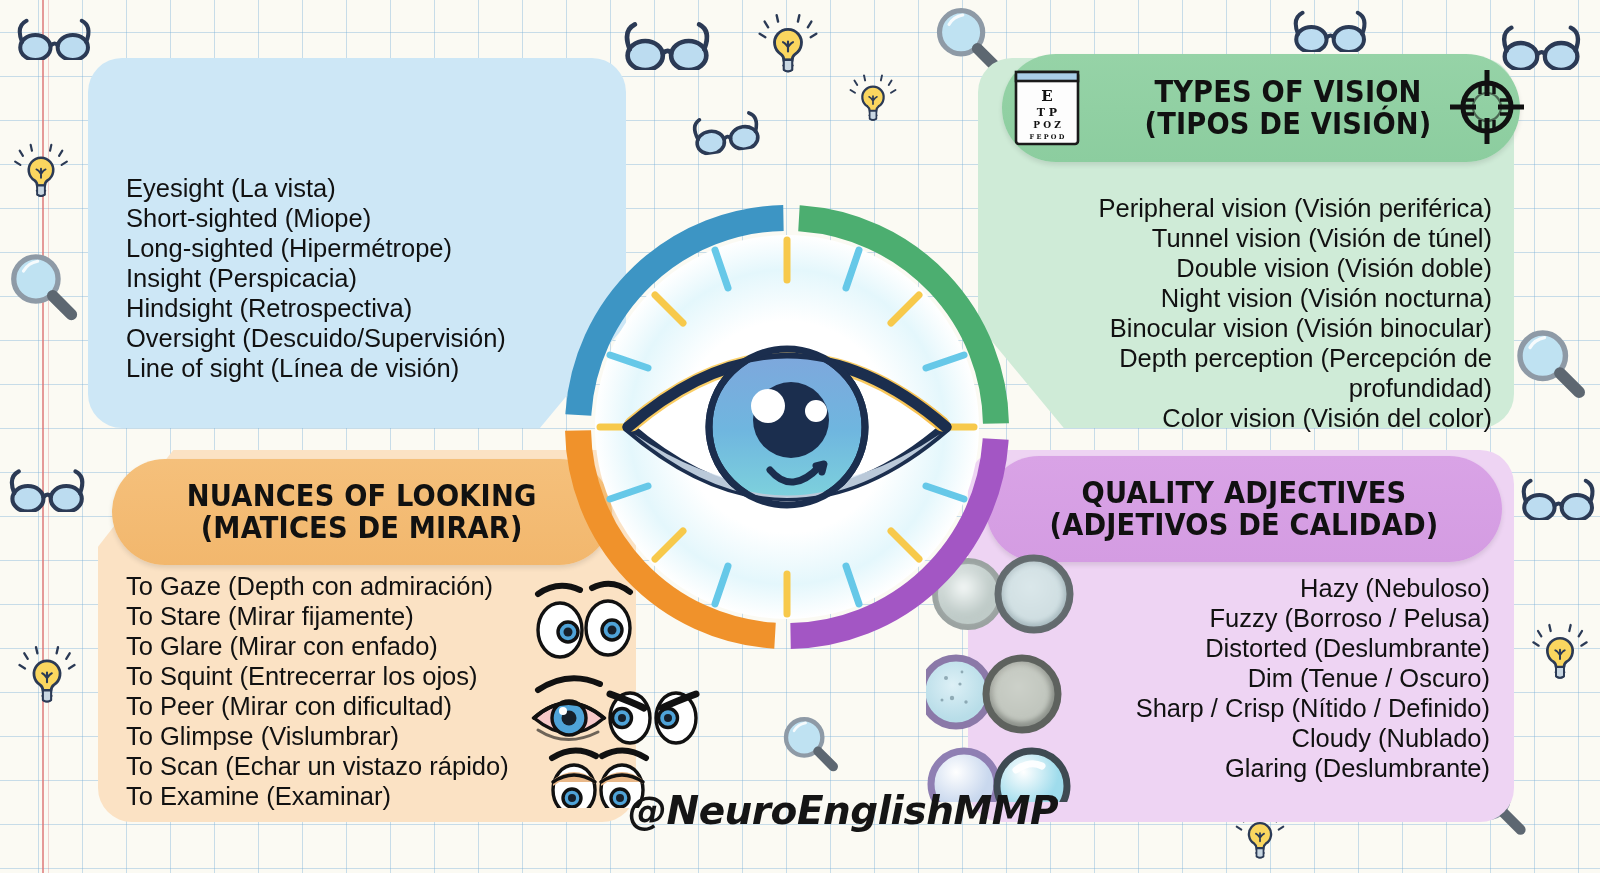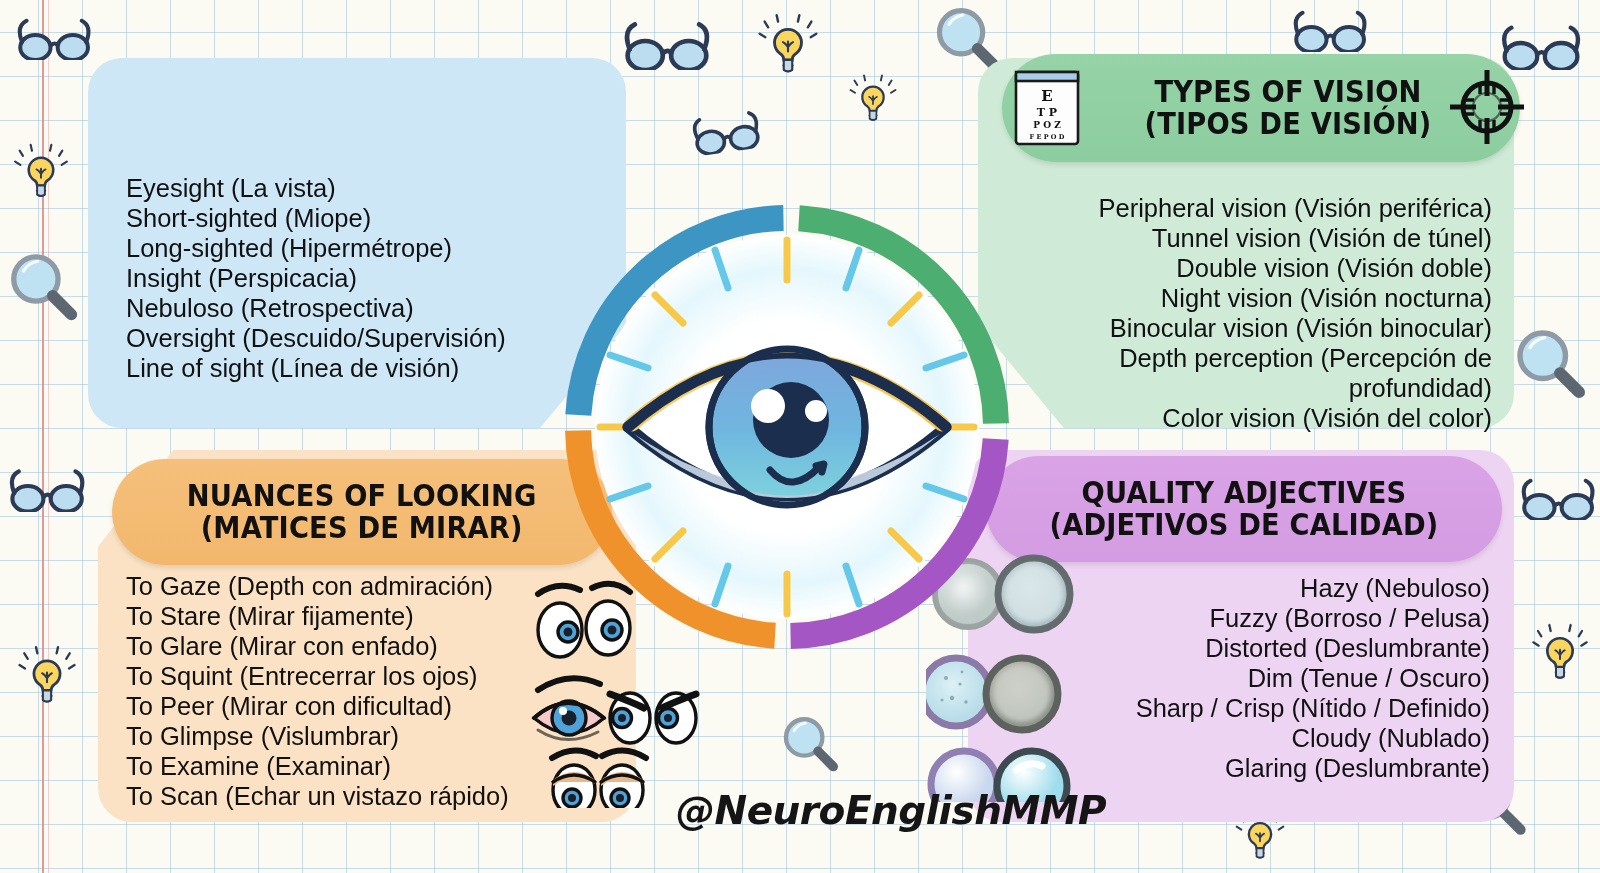--- a/index.html
+++ b/index.html
@@ -127,21 +127,20 @@
   
   #center { position:absolute; left:558px; top:198px; width:458px; height:458px; }
 
   
   #handle {
     position:absolute; left:628px; top:788px;
     font-family:"DejaVu Sans", sans-serif;
     font-weight:bold; font-style:italic;
     font-size:39px; color:#151515;
     letter-spacing:-.5px;
-    margin-left:48px;
   }
 </style>
 </head>
 <body>
 
 <div id="bg"></div>
 <div id="margin-line"></div>
 <div id="margin-line2"></div>
 
 <svg width="0" height="0" style="position:absolute" aria-hidden="true">
@@ -238,21 +237,21 @@
       <use href="#g-glasses"></use>
     </svg></div>
 
 <div class="panel" id="p-tl">
   <div class="panel-body"></div>
   <div class="entries">
       <div><b>Eyesight</b> <i>(La vista)</i></div>
       <div><b>Short-sighted</b> <i>(Miope)</i></div>
       <div><b>Long-sighted</b> <i>(Hipermétrope)</i></div>
       <div><b>Insight</b> <i>(Perspicacia)</i></div>
-      <div><b>Nebuloso</b> <i>(Retrospectiva)</i></div>
+      <div><b>Hindsight</b> <i>(Retrospectiva)</i></div>
       <div><b>Oversight</b> <i>(Descuido/Supervisión)</i></div>
       <div><b>Line of sight</b> <i>(Línea de visión)</i></div>
     </div>
 </div>
 
 <div class="panel" id="p-tr">
   <div class="panel-body"></div>
   <div class="panel-head">
     <svg width="78" height="82" viewBox="0 0 78 82" style="position:absolute;left:8px;top:12px">
       <rect x="6" y="6" width="62" height="72" rx="3" fill="#FDFDFD" stroke="#1A1A1A" stroke-width="2.6"></rect>
@@ -293,22 +292,22 @@
       <span>(MATICES DE MIRAR)</span>
     </h2>
   </div>
   <div class="entries">
       <div><b>To Gaze</b> <i>(Depth con admiración)</i></div>
       <div><b>To Stare</b> <i>(Mirar fijamente)</i></div>
       <div><b>To Glare</b> <i>(Mirar con enfado)</i></div>
       <div><b>To Squint</b> <i>(Entrecerrar los ojos)</i></div>
       <div><b>To Peer</b> <i>(Mirar con dificultad)</i></div>
       <div><b>To Glimpse</b> <i>(Vislumbrar)</i></div>
+      <div><b>To Scan</b> <i>(Echar un vistazo rápido)</i></div>
       <div><b>To Examine</b> <i>(Examinar)</i></div>
-      <div><b>To Scan</b> <i>(Echar un vistazo rápido)</i></div>
     </div>
 </div>
 
 <svg width="190" height="250" viewBox="0 0 190 250" style="position:absolute;left:512px;top:558px">
   <g stroke="#111" stroke-width="3.4" stroke-linecap="round">
 
     <ellipse cx="48" cy="72" rx="22" ry="27" fill="#fff"></ellipse>
     <ellipse cx="96" cy="70" rx="22" ry="27" fill="#fff"></ellipse>
     <circle cx="56" cy="74" r="10" fill="#4FA3D8"></circle>
       <circle cx="56" cy="74" r="4.5" fill="#17202B" stroke="none"></circle>

